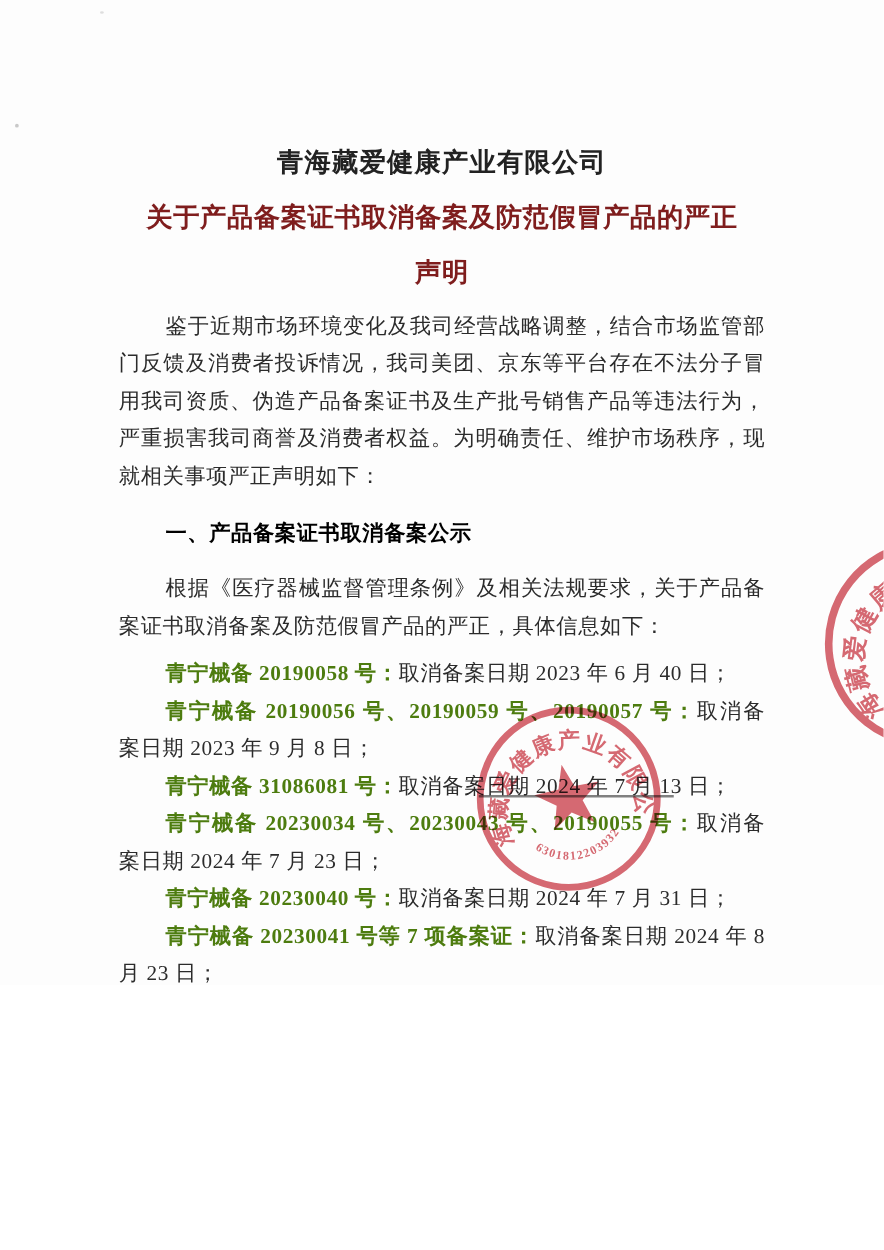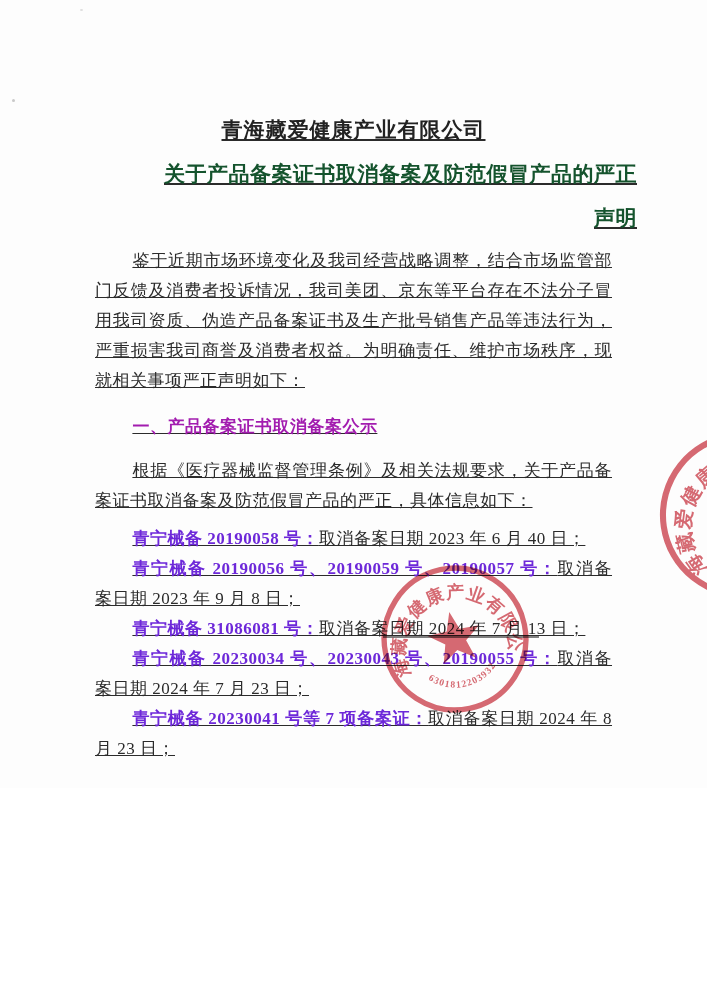--- a/index.html
+++ b/index.html
@@ -9,58 +9,57 @@
   }
   .page {
     position: relative;
     width: 707px;
     height: 788px;
     margin: 0 auto;
     background: #fdfdfd;
     overflow: hidden;
     font-family: "Liberation Serif", "DejaVu Serif", serif;
     color: #2b2b2b;
-    text-decoration: underline;
   }
   .doc-title {
     margin: 108px 0 0 0;
     text-align: center;
     font-size: 21px;
     line-height: 44px;
     font-weight: bold;
     letter-spacing: 1px;
     color: #222222;
   }
   .doc-subtitle {
     margin: 0 70px;
-    text-align: right;
+    text-align: center;
     font-size: 21px;
     line-height: 44px;
     font-weight: bold;
     letter-spacing: 0.5px;
-    color: #14532d;
+    color: #7f1d1d;
   }
   .body-text {
     margin: 0 95px;
     font-size: 17px;
     line-height: 30px;
     text-align: justify;
     letter-spacing: 0.5px;
   }
   .indent { text-indent: 2.2em; }
   .intro-para { margin-top: 6px; }
   .section-heading {
     margin-top: 16px;
     font-weight: bold;
-    color: #a21caf;
+    color: #000000;
   }
   .section-intro { margin-top: 14px; }
   .items-block { margin-top: 8px; }
   .item-para { margin-top: 0; margin-bottom: 0; }
-  .item-label { font-weight: bold; color: #6d28d9; }
+  .item-label { font-weight: bold; color: #4d7c0f; }
   .seal {
     position: absolute;
     mix-blend-mode: multiply;
     opacity: 0.85;
     pointer-events: none;
   }
   .seal-main {
     left: 378px;
     top: 562px;
     width: 154px;
@@ -107,20 +106,21 @@
 
   <p class="body-text indent section-heading">一、产品备案证书取消备案公示</p>
 
   <p class="body-text indent section-intro">根据《医疗器械监督管理条例》及相关法规要求，关于产品备案证书取消备案及防范假冒产品的严正，具体信息如下：</p>
 
   <div class="items-block">
     <p class="body-text indent item-para"><span class="item-label">青宁械备 20190058 号：</span><span>取消备案日期 2023 年 6 月 40 日；</span></p>
     <p class="body-text indent item-para"><span class="item-label">青宁械备 20190056 号、20190059 号、20190057 号：</span><span>取消备案日期 2023 年 9 月 8 日；</span></p>
     <p class="body-text indent item-para"><span class="item-label">青宁械备 31086081 号：</span><span>取消备案日期 2024 年 7 月 13 日；</span></p>
     <p class="body-text indent item-para"><span class="item-label">青宁械备 20230034 号、20230043 号、20190055 号：</span><span>取消备案日期 2024 年 7 月 23 日；</span></p>
+    <p class="body-text indent item-para"><span class="item-label">青宁械备 20230040 号：</span><span>取消备案日期 2024 年 7 月 31 日；</span></p>
     <p class="body-text indent item-para"><span class="item-label">青宁械备 20230041 号等 7 项备案证：</span><span>取消备案日期 2024 年 8 月 23 日；</span></p>
   </div>
 
   <div class="underline-artifact"></div>
   <div class="scan-speck speck-1"></div>
   <div class="scan-speck speck-2"></div>
 
   <svg class="seal seal-main" viewBox="0 0 200 200">
     <defs>
       <path id="sealArcTop1" d="M 35,135 A 68,68 0 1 1 165,135" fill="none"></path>

